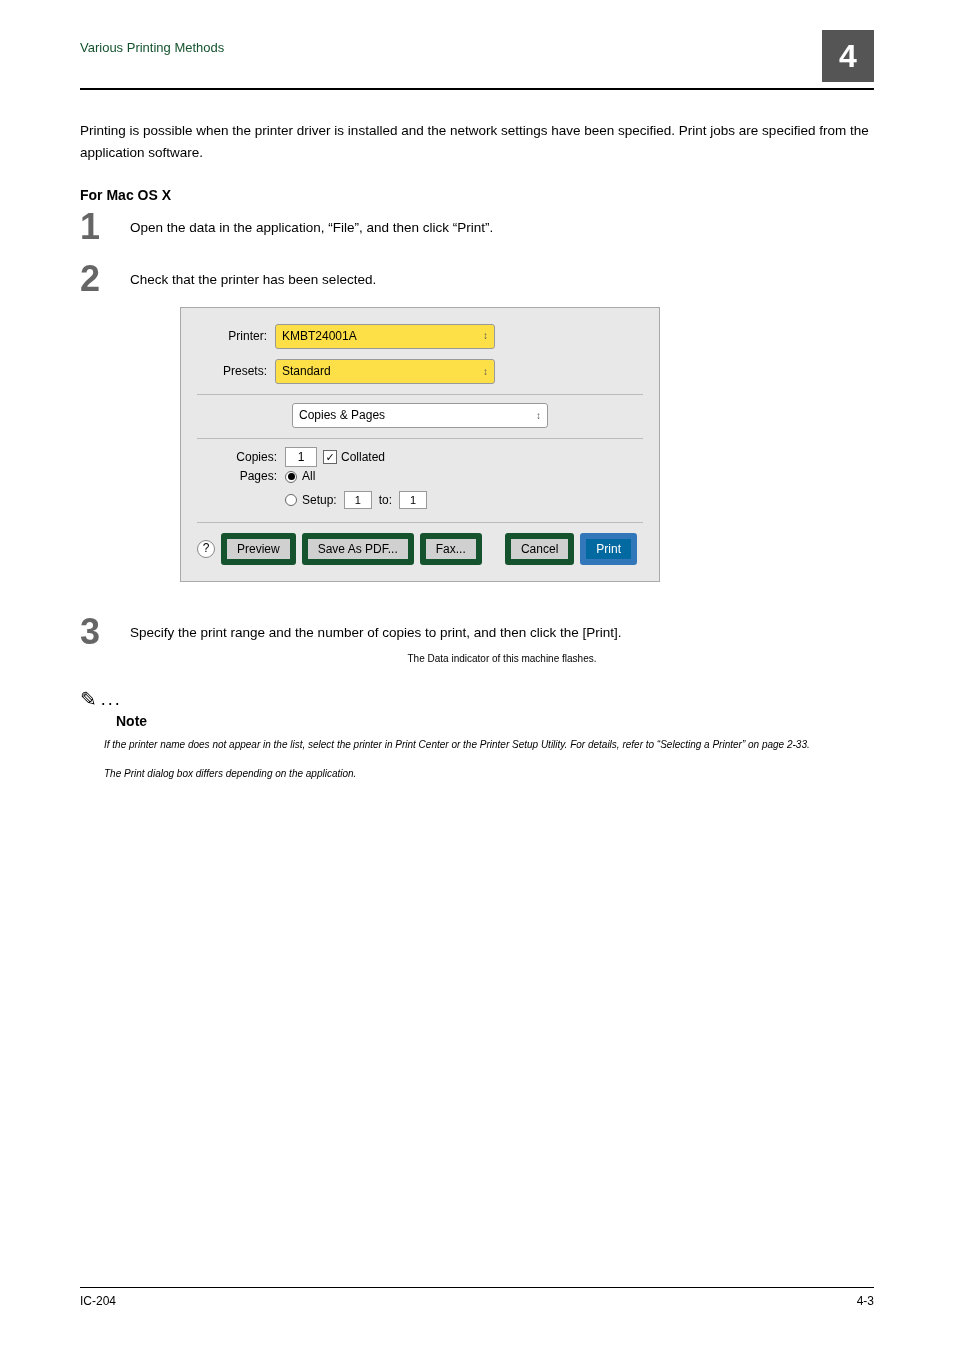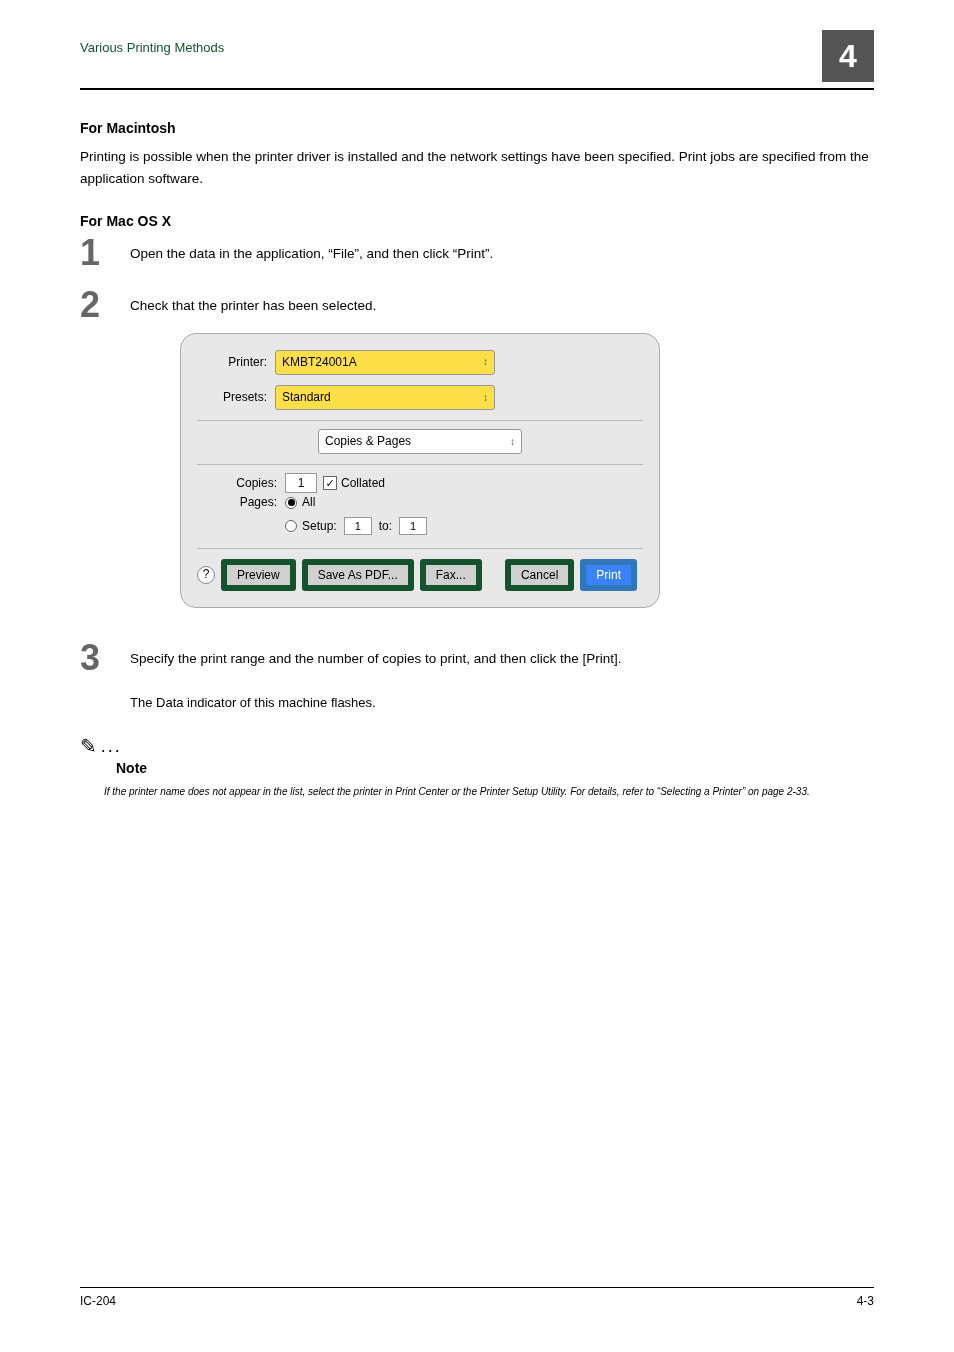--- a/index.html
+++ b/index.html
@@ -85,21 +85,21 @@
       padding-top: 4px;
     }
 
     
     .print-dialog {
       border: 1px solid #aaa;
       background: #e8e8e8;
       width: 480px;
       margin: 16px 0 16px 50px;
       padding: 16px;
-      border-radius: 16px;
+      border-radius: 0;
     }
 
     .dialog-row {
       display: flex;
       align-items: center;
       margin-bottom: 10px;
     }
 
     .dialog-label {
       font-size: 12px;
@@ -140,21 +140,21 @@
     }
 
     .dialog-dropdown-center {
       display: flex;
       align-items: center;
       background: #fff;
       border: 1px solid #999;
       border-radius: 3px;
       padding: 2px 6px;
       font-size: 12px;
-      width: 204px;
+      width: 256px;
       justify-content: space-between;
     }
 
     .copies-pages-row {
       display: flex;
       align-items: center;
       margin-bottom: 0;
       margin-left: 10px;
     }
 
@@ -245,21 +245,21 @@
       background: #d0d0d0;
       border: 6px solid #14532d;
       border-radius: 3px;
       font-size: 12px;
       padding: 3px 10px;
       margin-right: 6px;
       cursor: pointer;
     }
 
     .dialog-btn.primary {
-      background: #3b82f6;
+      background: #0369a1;
       color: #fff;
       border-color: #3377bb;
     }
 
     .dialog-help {
       width: 18px;
       height: 18px;
       border-radius: 50%;
       border: 1px solid #888;
       background: #fff;
@@ -325,37 +325,37 @@
       justify-content: space-between;
       font-size: 12px;
     }
 
     .step3-body {
       font-size: 13.5px;
       line-height: 1.6;
     }
 
     .step3-sub {
-      margin-top: 24px;
-      font-size: 13px;
+      margin-top: 8px;
+      font-size: 10px;
       line-height: 1.6;
+      text-align: center;
     }
   </style>
 </head>
 <body>
 
 <div class="page-container">
 
   <div class="page-header">
     <span class="header-title">Various Printing Methods</span>
     <div class="chapter-number">4</div>
   </div>
 
   <div>
-    <p class="section-heading">For Macintosh</p>
     <p class="section-body">Printing is possible when the printer driver is installed and the network settings have been specified. Print jobs are specified from the application software.</p>
   </div>
 
   <div>
     <p class="section-heading">For Mac OS X</p>
   </div>
 
   <div class="step-container">
     <div class="step-number">1</div>
     <div class="step-content">Open the data in the application, “File”, and then click “Print”.</div>
@@ -444,20 +444,21 @@
     </div>
   </div>
 
   <div class="note-section">
     <div class="note-icon-row">
       <span class="note-pencil-icon">✎</span>
       <span class="note-dots">...</span>
     </div>
     <p class="note-heading">Note</p>
     <p class="note-body">If the printer name does not appear in the list, select the printer in Print Center or the Printer Setup Utility. For details, refer to “Selecting a Printer” on page 2-33.</p>
+    <p class="note-body">The Print dialog box differs depending on the application.</p>
   </div>
 
   <div class="page-footer">
     <span>IC-204</span>
     <span>4-3</span>
   </div>
 
 </div>
 
 </body></html>

